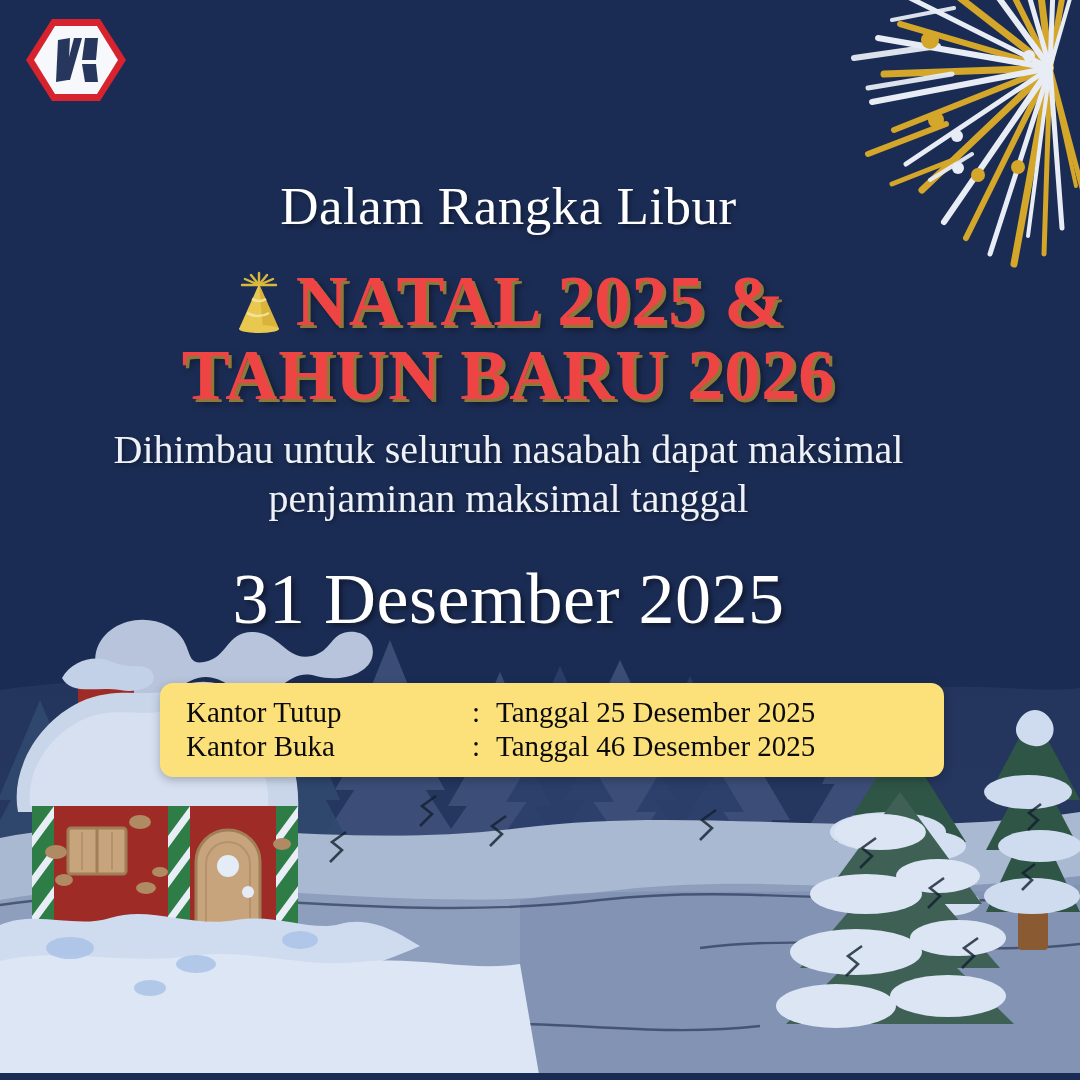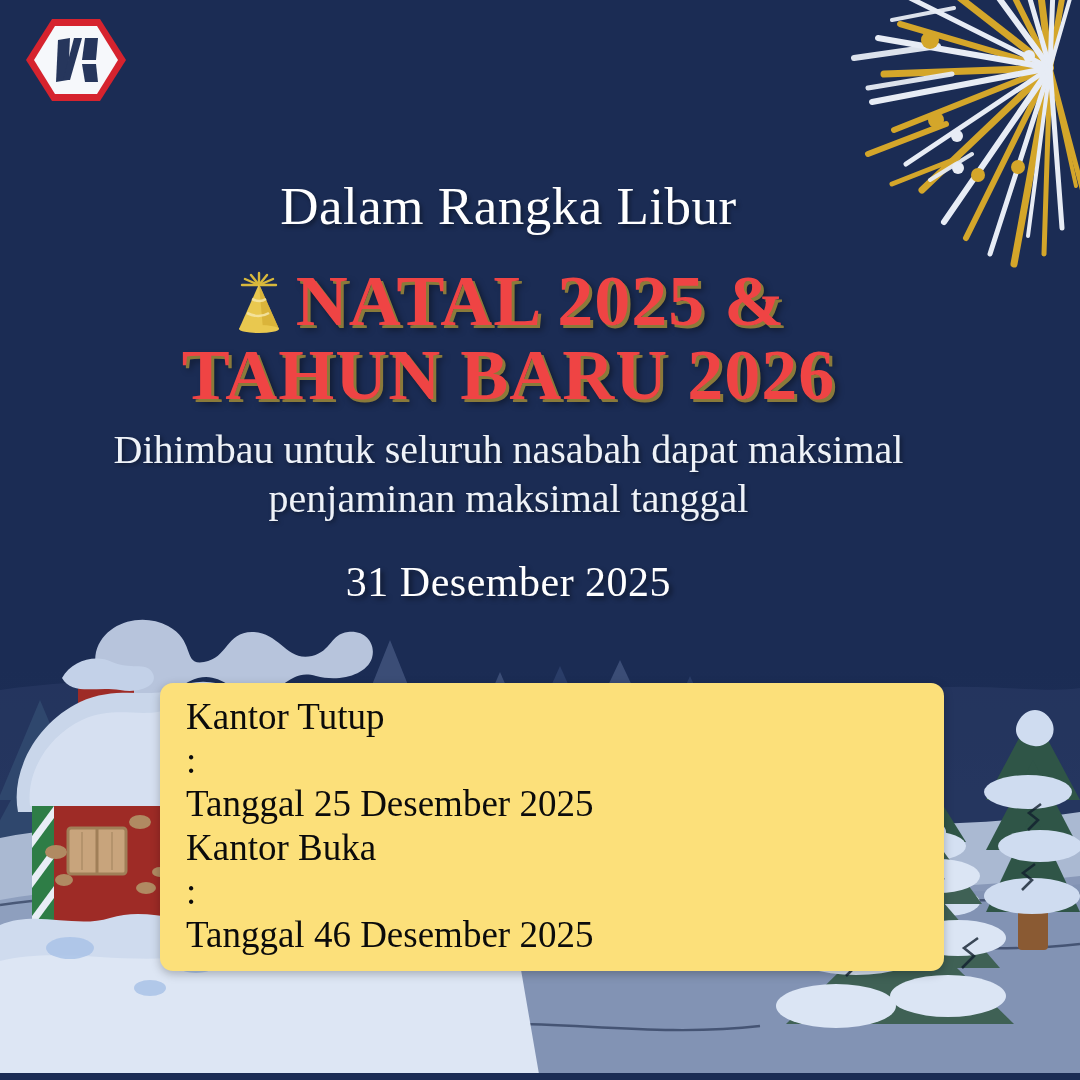--- a/index.html
+++ b/index.html
@@ -67,43 +67,42 @@
     font-size:40px;
     line-height:1.22;
     text-shadow:2px 2px 4px rgba(0,0,0,.40);
   }
   #body-copy span { display:block; }
 
   #big-date {
     margin-top:34px;
     font-family:"Liberation Serif", serif;
     color:#ffffff;
-    font-size:42px;
+    font-size:72px;
     letter-spacing:0.5px;
     text-shadow:3px 3px 5px rgba(0,0,0,.45);
   }
 
   
   #schedule-card {
     position:absolute; left:160px; top:683px;
     width:784px;
     background:#fce07a;
     border-radius:13px;
     padding:12px 26px 14px 26px;
     z-index:35;
     box-shadow:0 3px 10px rgba(0,0,0,.25);
   }
   .schedule-row {
     display:flex; align-items:baseline;
     font-family:"Liberation Serif", serif;
     color:#0b0b0b;
-    font-size:37px;
+    font-size:29px;
     line-height:1.18;
     white-space:nowrap;
-    flex-direction:column;
   }
   .sched-label { display:inline-block; width:286px; flex:0 0 auto; }
   .sched-sep   { display:inline-block; width:24px; flex:0 0 auto; }
   .sched-value { flex:1 1 auto; }
 
   
   #footer-notes {
     position:absolute; left:18px; bottom:16px;
     z-index:40;
   }

